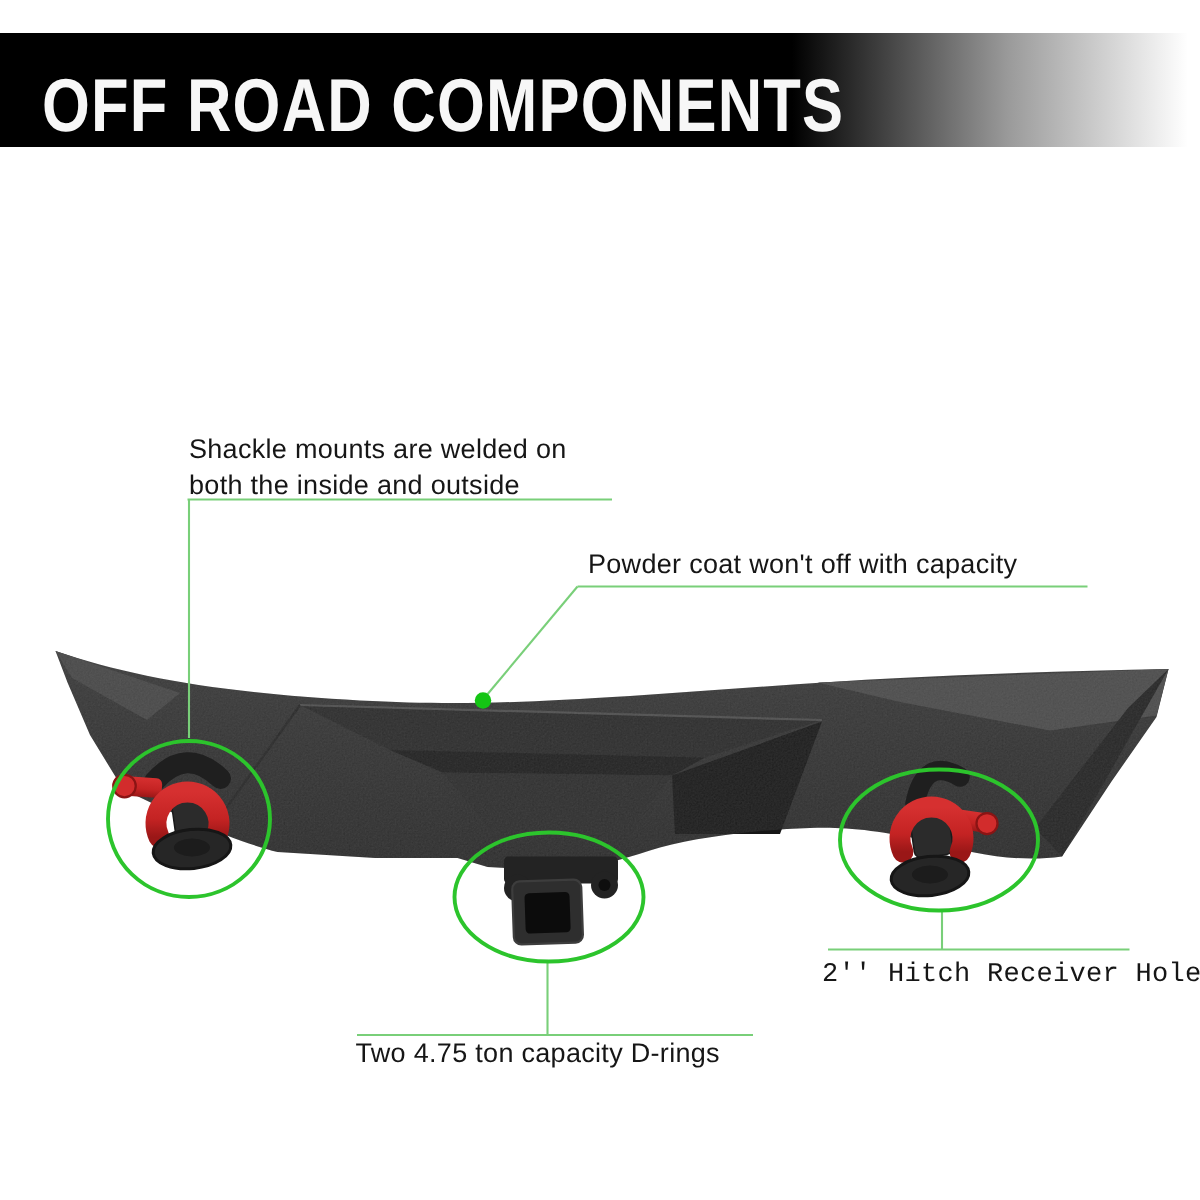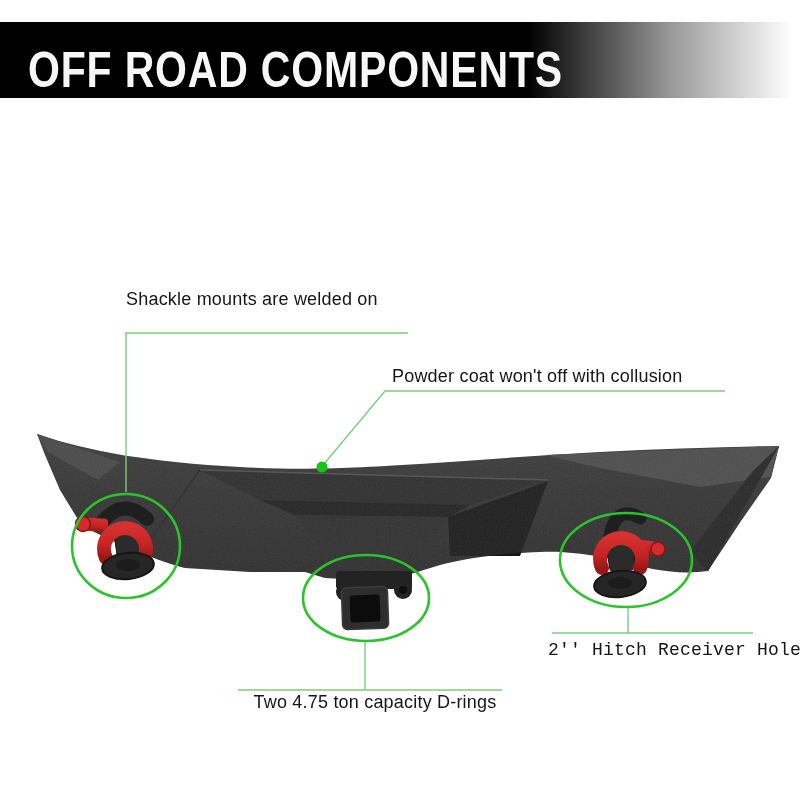--- a/index.html
+++ b/index.html
@@ -21,21 +21,21 @@
     white-space:nowrap;
   }
   
   .note{
     position:absolute;color:#161616;font-size:18px;line-height:24px;
     letter-spacing:0.2px;white-space:nowrap;
   }
   .note-shackle{left:126px;top:287px;}
   .note-powder{left:392px;top:364px;}
   .note-hitch{left:548px;top:638px;font-family:Liberation Mono, monospace;}
-  .note-dring{left:237px;top:691px;width:276px;text-align:center;line-height:23px;}
+  .note-dring{left:237px;top:691px;width:276px;text-align:left;line-height:23px;}
   
   #art{position:absolute;left:0;top:0;width:800px;height:800px;}
 </style>
 </head>
 <body>
 
 <div id="stage">
 
   <div class="banner"></div>
   <div class="banner-title">
@@ -140,24 +140,25 @@
     <g stroke="#2cc42c" stroke-width="2.6" fill="none">
       <ellipse cx="126" cy="546" rx="54" ry="52"></ellipse>
       <ellipse cx="626" cy="560" rx="66" ry="47"></ellipse>
       <ellipse cx="366" cy="598" rx="63" ry="43"></ellipse>
     </g>
     <circle cx="322" cy="467" r="5.5" fill="#14c514"></circle>
   </svg>
 
   <div class="note note-shackle">
     <div>Shackle mounts are welded on</div>
+    <div>both the inside and outside</div>
   </div>
 
   <div class="note note-powder">
-    <div>Powder coat won't off with collusion</div>
+    <div>Powder coat won't off with capacity</div>
   </div>
 
   <div class="note note-hitch">
     <div>2'' Hitch Receiver Hole</div>
   </div>
 
   <div class="note note-dring">
     <div>Two 4.75 ton capacity D-rings</div>
   </div>
 

